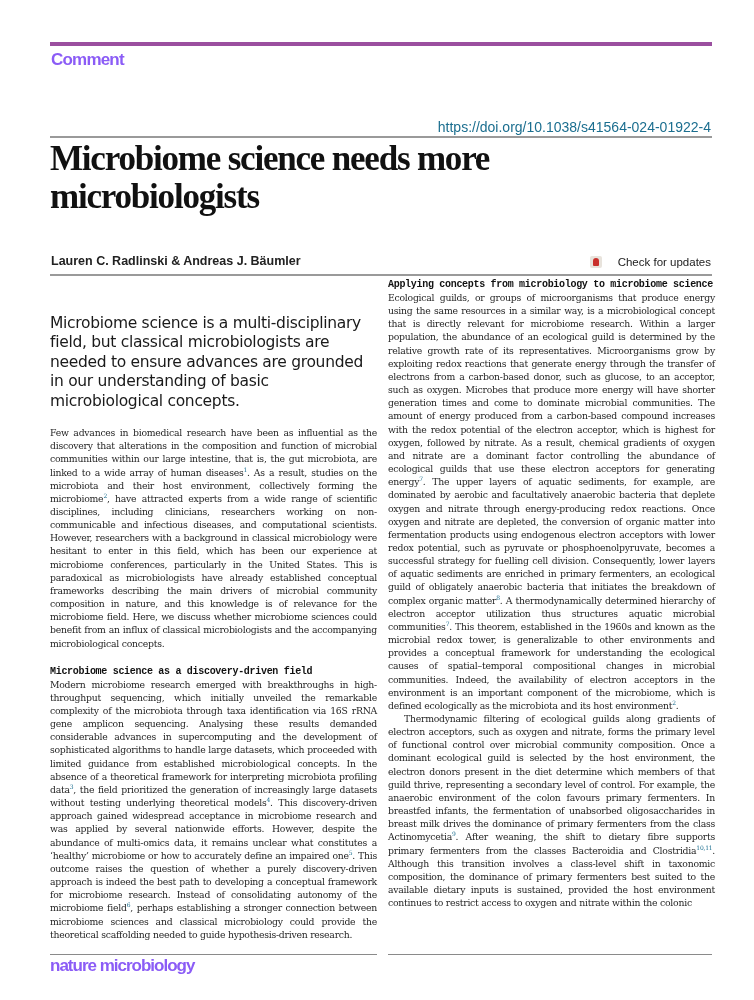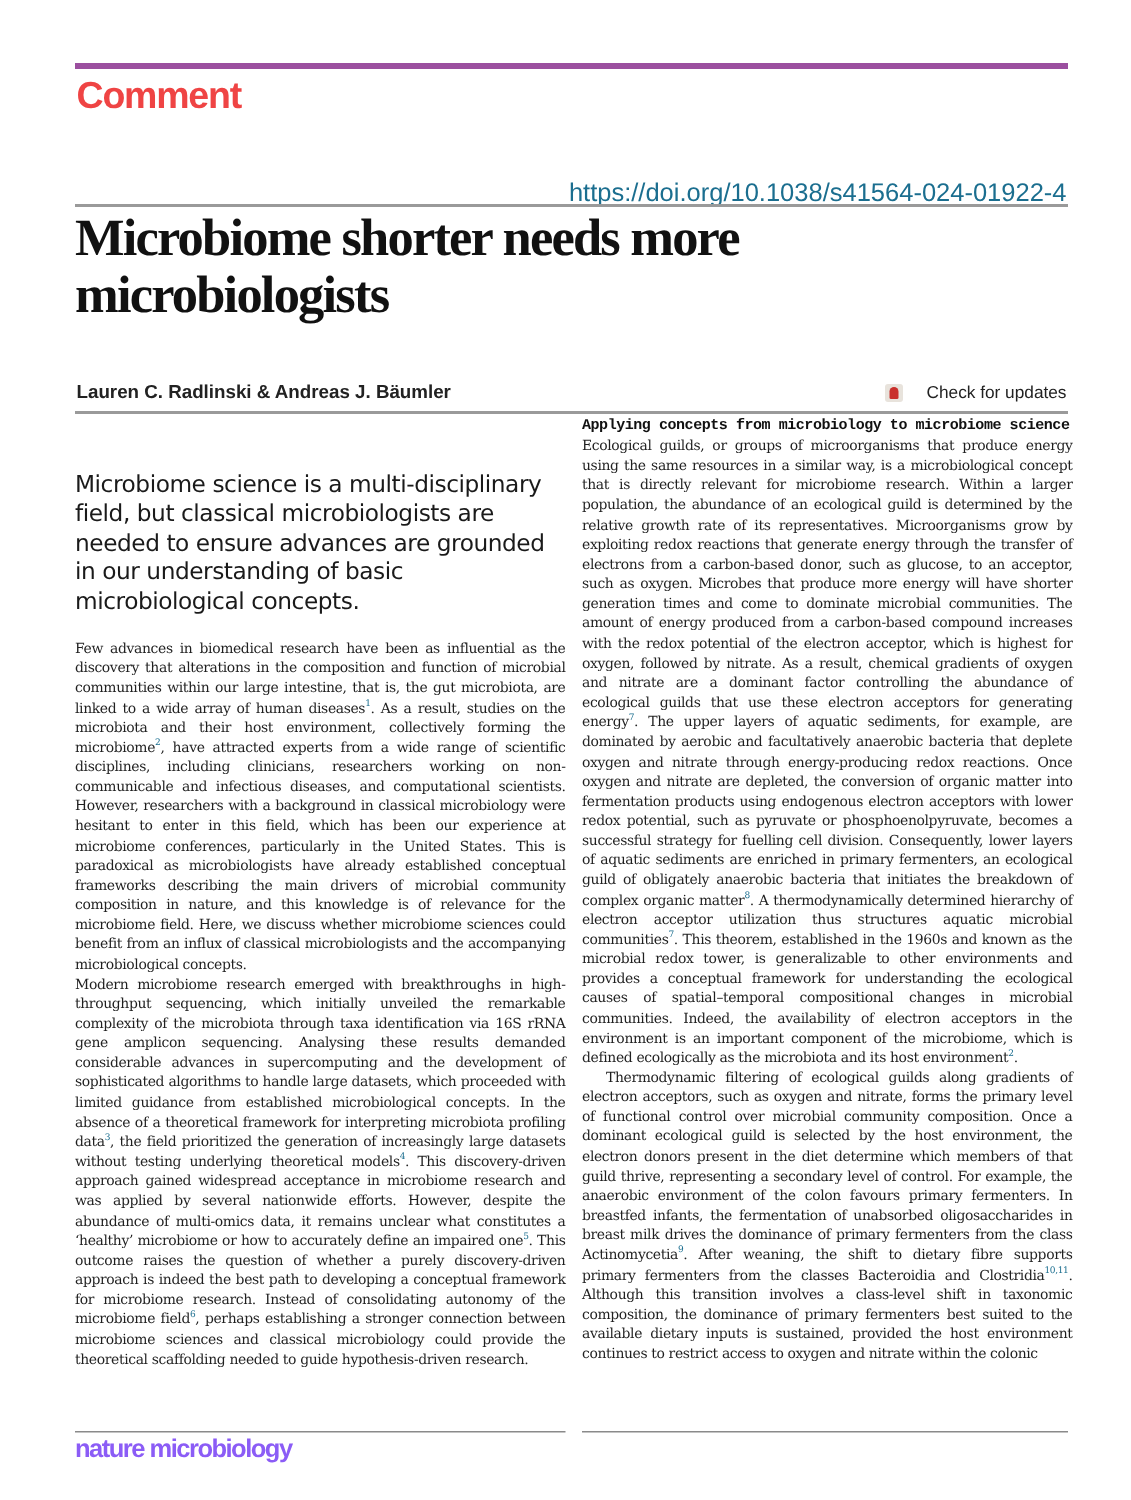--- a/index.html
+++ b/index.html
@@ -1,21 +1,21 @@
 <!DOCTYPE html>
 <html><head>
 <meta charset="utf-8">
 <style>
   * { margin: 0; padding: 0; box-sizing: border-box; }
   html, body { width: 754px; height: 1000px; background: #ffffff; overflow: hidden; }
   body { position: relative; font-family: "DejaVu Serif", "Liberation Serif", serif; color: #1a1a1a; }
 
   .top-bar { position: absolute; left: 50px; top: 42px; width: 662px; height: 4px; background: #9b4f9f; }
-  .section-label { position: absolute; left: 51px; top: 50px; font-family: "Liberation Sans", sans-serif; font-weight: 700; font-size: 25px; letter-spacing: -0.8px; color: #ef4444; }
-  .doi { position: absolute; right: 43px; top: 119px; font-family: "Liberation Sans", sans-serif; font-size: 17px; color: #1b6e8f; margin-left: 25px; }
+  .section-label { position: absolute; left: 51px; top: 50px; font-family: "Liberation Sans", sans-serif; font-weight: 700; font-size: 17px; letter-spacing: -0.8px; color: #8b5cf6; }
+  .doi { position: absolute; right: 43px; top: 119px; font-family: "Liberation Sans", sans-serif; font-size: 14px; color: #1b6e8f; margin-left: 25px; }
   .rule { position: absolute; left: 50px; width: 662px; height: 1.5px; background: #9a9a9a; }
   .rule-top { top: 136px; }
   .rule-authors { top: 274px; }
   .title { position: absolute; left: 50px; top: 140px; width: 620px; font-family: "Liberation Serif", serif; font-size: 35px; line-height: 38px; letter-spacing: -1.2px; color: #111; }
   .authors { position: absolute; left: 51px; top: 254px; font-family: "Liberation Sans", sans-serif; font-weight: 700; font-size: 12.5px; color: #222; }
   .check-updates { position: absolute; right: 43px; top: 256px; font-family: "Liberation Sans", sans-serif; font-size: 11.5px; color: #222; display: flex; align-items: center; gap: 16px; }
   .check-icon { width: 12px; height: 12px; background: #e8e3dc; border-radius: 2px; position: relative; }
   .check-icon::after { content: ""; position: absolute; left: 3px; top: 2px; width: 6px; height: 8px; background: #c9302c; border-radius: 3px 3px 1px 1px; }
 
   .col { position: absolute; top: 278px; width: 327px; font-family: "DejaVu Serif", serif; }
@@ -37,36 +37,37 @@
   .journal-logo { position: absolute; left: 50px; top: 956px; font-family: "Liberation Sans", sans-serif; font-weight: 700; font-size: 17px; letter-spacing: -1px; color: #8b5cf6; }
 </style>
 </head>
 <body>
 
 <div class="top-bar"></div>
 <div class="section-label">Comment</div>
 <a class="doi">https://doi.org/10.1038/s41564-024-01922-4</a>
 <div class="rule rule-top"></div>
 
-<h1 class="title">Microbiome shorter needs more microbiologists</h1>
+<h1 class="title">Microbiome science needs more microbiologists</h1>
 
 <div class="authors">Lauren C. Radlinski &amp; Andreas J. Bäumler</div>
 <div class="check-updates">
   <span class="check-icon"></span>
   <span>Check for updates</span>
 </div>
 <div class="rule rule-authors"></div>
 
 <div class="col col-left">
   <div class="standfirst">Microbiome science is a multi-disciplinary field, but classical microbiologists are needed to ensure advances are grounded in our understanding of basic microbiological concepts.</div>
 
   <div class="body-text left-body">
     <p><span>Few advances in biomedical research have been as influential as the discovery that alterations in the composition and function of microbial communities within our large intestine, that is, the gut microbiota, are linked to a wide array of human diseases</span><sup>1</sup><span>. As a result, studies on the microbiota and their host environment, collectively forming the microbiome</span><sup>2</sup><span>, have attracted experts from a wide range of scientific disciplines, including clinicians, researchers working on non-communicable and infectious diseases, and computational scientists. However, researchers with a background in classical microbiology were hesitant to enter in this field, which has been our experience at microbiome conferences, particularly in the United States. This is paradoxical as microbiologists have already established conceptual frameworks describing the main drivers of microbial community composition in nature, and this knowledge is of relevance for the microbiome field. Here, we discuss whether microbiome sciences could benefit from an influx of classical microbiologists and the accompanying microbiological concepts.</span></p>
   </div>
 
+  <div class="heading left-heading">Microbiome science as a discovery-driven field</div>
   <div class="body-text">
     <p><span>Modern microbiome research emerged with breakthroughs in high-throughput sequencing, which initially unveiled the remarkable complexity of the microbiota through taxa identification via 16S rRNA gene amplicon sequencing. Analysing these results demanded considerable advances in supercomputing and the development of sophisticated algorithms to handle large datasets, which proceeded with limited guidance from established microbiological concepts. In the absence of a theoretical framework for interpreting microbiota profiling data</span><sup>3</sup><span>, the field prioritized the generation of increasingly large datasets without testing underlying theoretical models</span><sup>4</sup><span>. This discovery-driven approach gained widespread acceptance in microbiome research and was applied by several nationwide efforts. However, despite the abundance of multi-omics data, it remains unclear what constitutes a ‘healthy’ microbiome or how to accurately define an impaired one</span><sup>5</sup><span>. This outcome raises the question of whether a purely discovery-driven approach is indeed the best path to developing a conceptual framework for microbiome research. Instead of consolidating autonomy of the microbiome field</span><sup>6</sup><span>, perhaps establishing a stronger connection between microbiome sciences and classical microbiology could provide the theoretical scaffolding needed to guide hypothesis-driven research.</span></p>
   </div>
 </div>
 
 <div class="col col-right">
   <div class="heading">Applying concepts from microbiology to microbiome science</div>
   <div class="body-text right-body">
     <p><span>Ecological guilds, or groups of microorganisms that produce energy using the same resources in a similar way, is a microbiological concept that is directly relevant for microbiome research. Within a larger population, the abundance of an ecological guild is determined by the relative growth rate of its representatives. Microorganisms grow by exploiting redox reactions that generate energy through the transfer of electrons from a carbon-based donor, such as glucose, to an acceptor, such as oxygen. Microbes that produce more energy will have shorter generation times and come to dominate microbial communities. The amount of energy produced from a carbon-based compound increases with the redox potential of the electron acceptor, which is highest for oxygen, followed by nitrate. As a result, chemical gradients of oxygen and nitrate are a dominant factor controlling the abundance of ecological guilds that use these electron acceptors for generating energy</span><sup>7</sup><span>. The upper layers of aquatic sediments, for example, are dominated by aerobic and facultatively anaerobic bacteria that deplete oxygen and nitrate through energy-producing redox reactions. Once oxygen and nitrate are depleted, the conversion of organic matter into fermentation products using endogenous electron acceptors with lower redox potential, such as pyruvate or phosphoenolpyruvate, becomes a successful strategy for fuelling cell division. Consequently, lower layers of aquatic sediments are enriched in primary fermenters, an ecological guild of obligately anaerobic bacteria that initiates the breakdown of complex organic matter</span><sup>8</sup><span>. A thermodynamically determined hierarchy of electron acceptor utilization thus structures aquatic microbial communities</span><sup>7</sup><span>. This theorem, established in the 1960s and known as the microbial redox tower, is generalizable to other environments and provides a conceptual framework for understanding the ecological causes of spatial–temporal compositional changes in microbial communities. Indeed, the availability of electron acceptors in the environment is an important component of the microbiome, which is defined ecologically as the microbiota and its host environment</span><sup>2</sup><span>.</span></p>
     <p class="indent"><span>Thermodynamic filtering of ecological guilds along gradients of electron acceptors, such as oxygen and nitrate, forms the primary level of functional control over microbial community composition. Once a dominant ecological guild is selected by the host environment, the electron donors present in the diet determine which members of that guild thrive, representing a secondary level of control. For example, the anaerobic environment of the colon favours primary fermenters. In breastfed infants, the fermentation of unabsorbed oligosaccharides in breast milk drives the dominance of primary fermenters from the class Actinomycetia</span><sup>9</sup><span>. After weaning, the shift to dietary fibre supports primary fermenters from the classes Bacteroidia and Clostridia</span><sup>10,11</sup><span>. Although this transition involves a class-level shift in taxonomic composition, the dominance of primary fermenters best suited to the available dietary inputs is sustained, provided the host environment continues to restrict access to oxygen and nitrate within the colonic</span></p>

